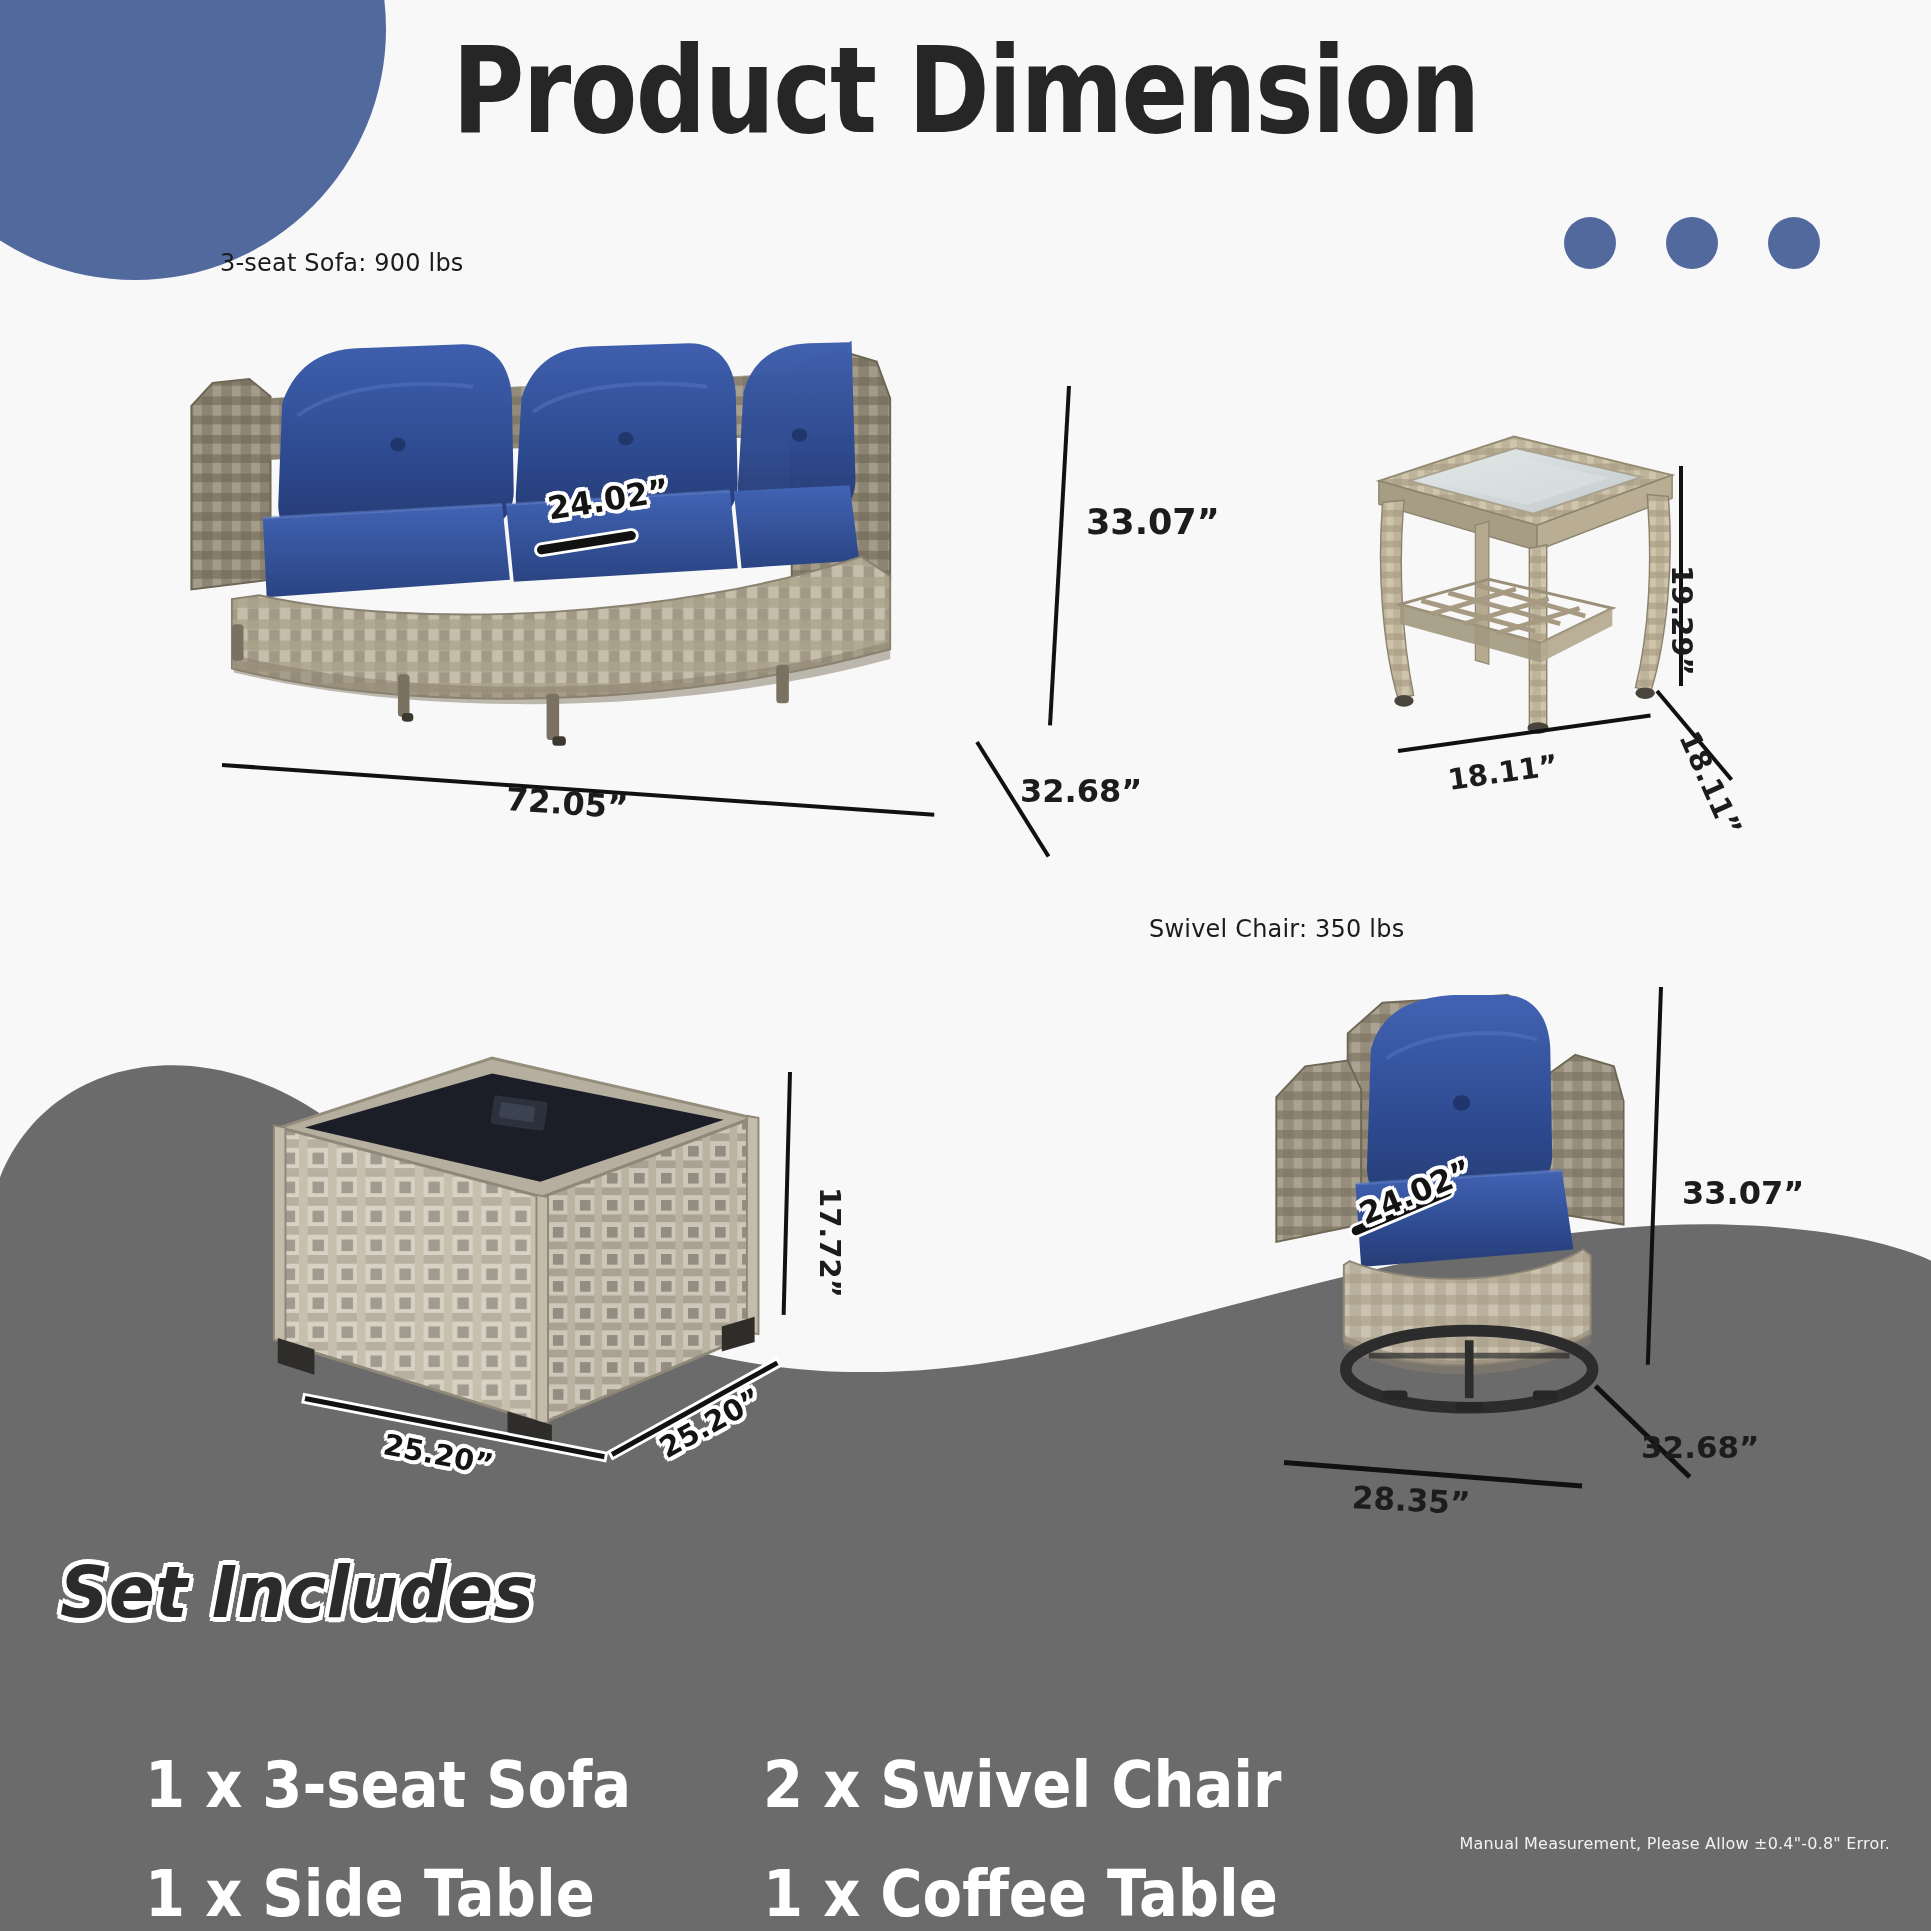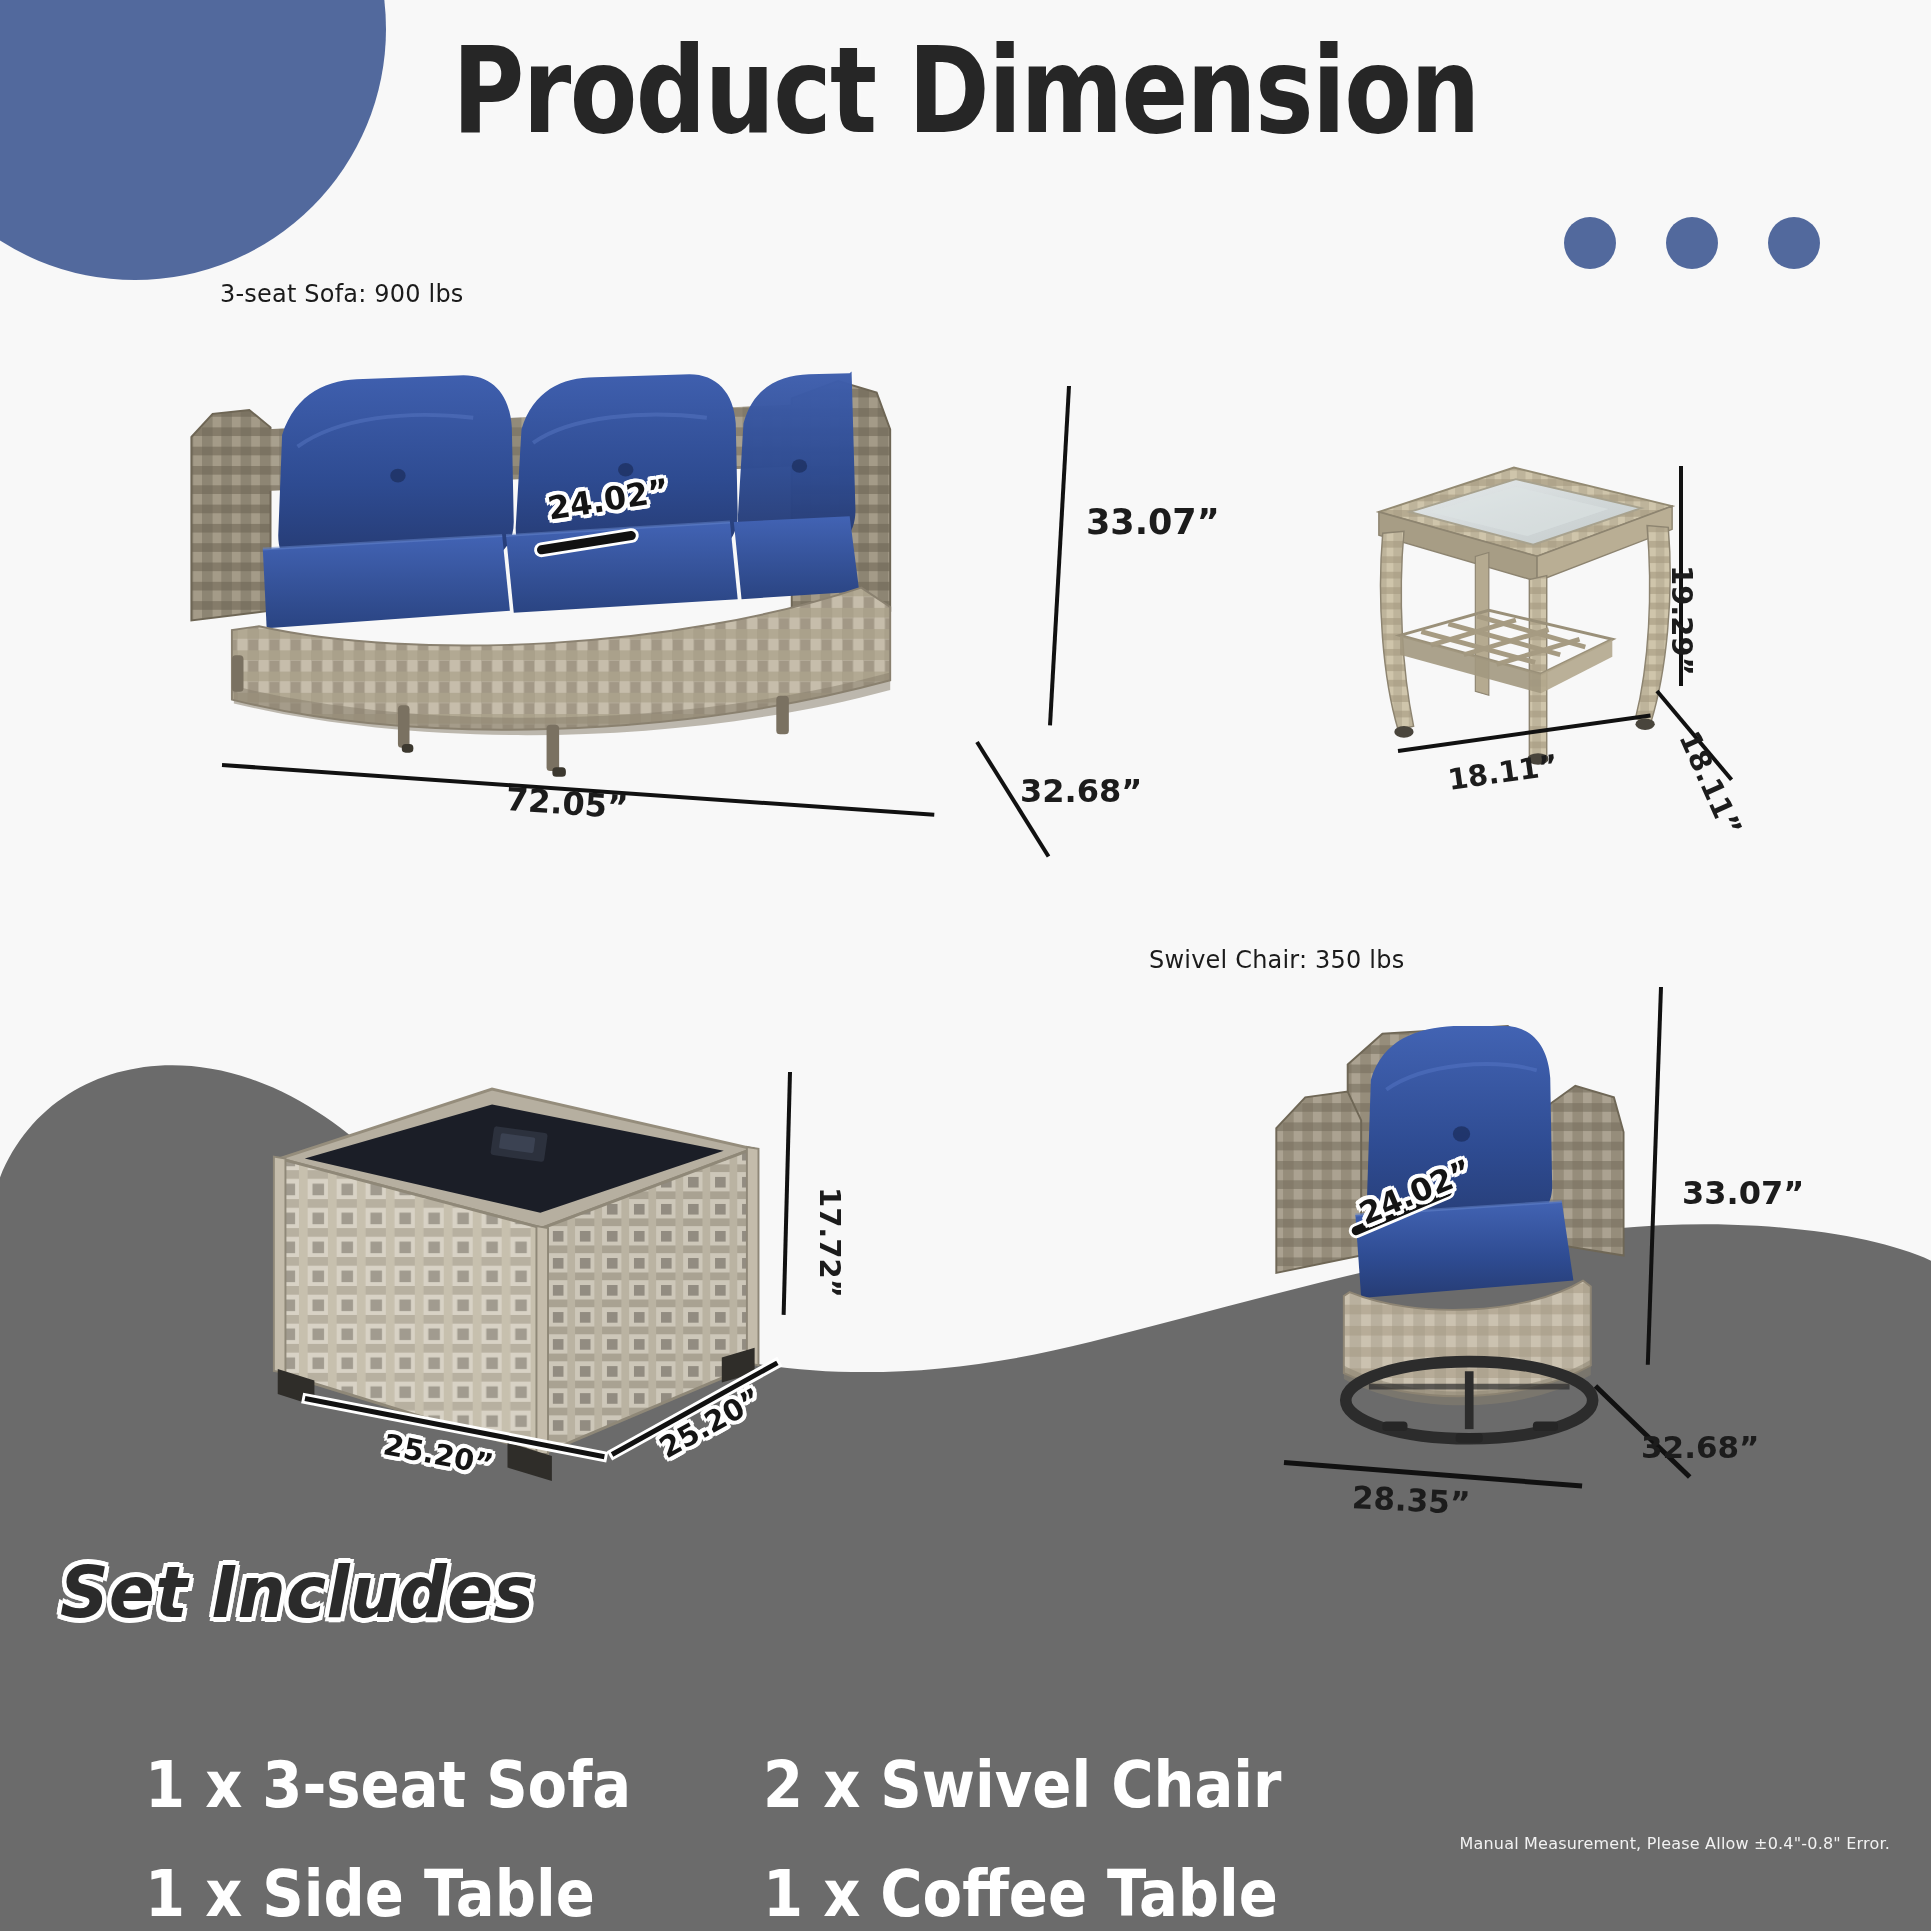--- a/index.html
+++ b/index.html
@@ -40,21 +40,21 @@
     white-space:nowrap;
   }
   .dots{position:absolute;left:1564px;top:217px;display:flex;gap:50px;z-index:6;}
   .dot{
     width:52px;height:52px;border-radius:50%;
     background:var(--brand,#52699d);
     box-shadow:0 0 0 9.7px #f8f8f8;
   }
 
   
-  .prod{position:absolute;z-index:4;margin-top:31px;}
+  .prod{position:absolute;z-index:4;}
   .prod-label{
     font-family:"DejaVu Sans", sans-serif;
     font-size:24px;color:#1b1b1b;font-weight:400;letter-spacing:0.2px;
     white-space:nowrap;
   }
 
   
   .dim{
     position:absolute;z-index:7;
     font-family:"DejaVu Sans", sans-serif;

